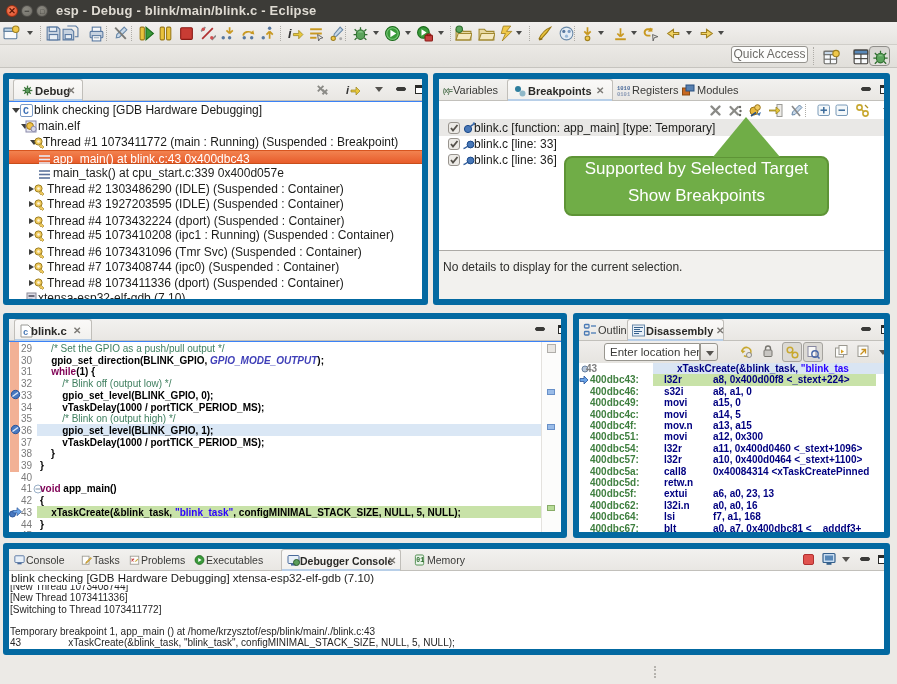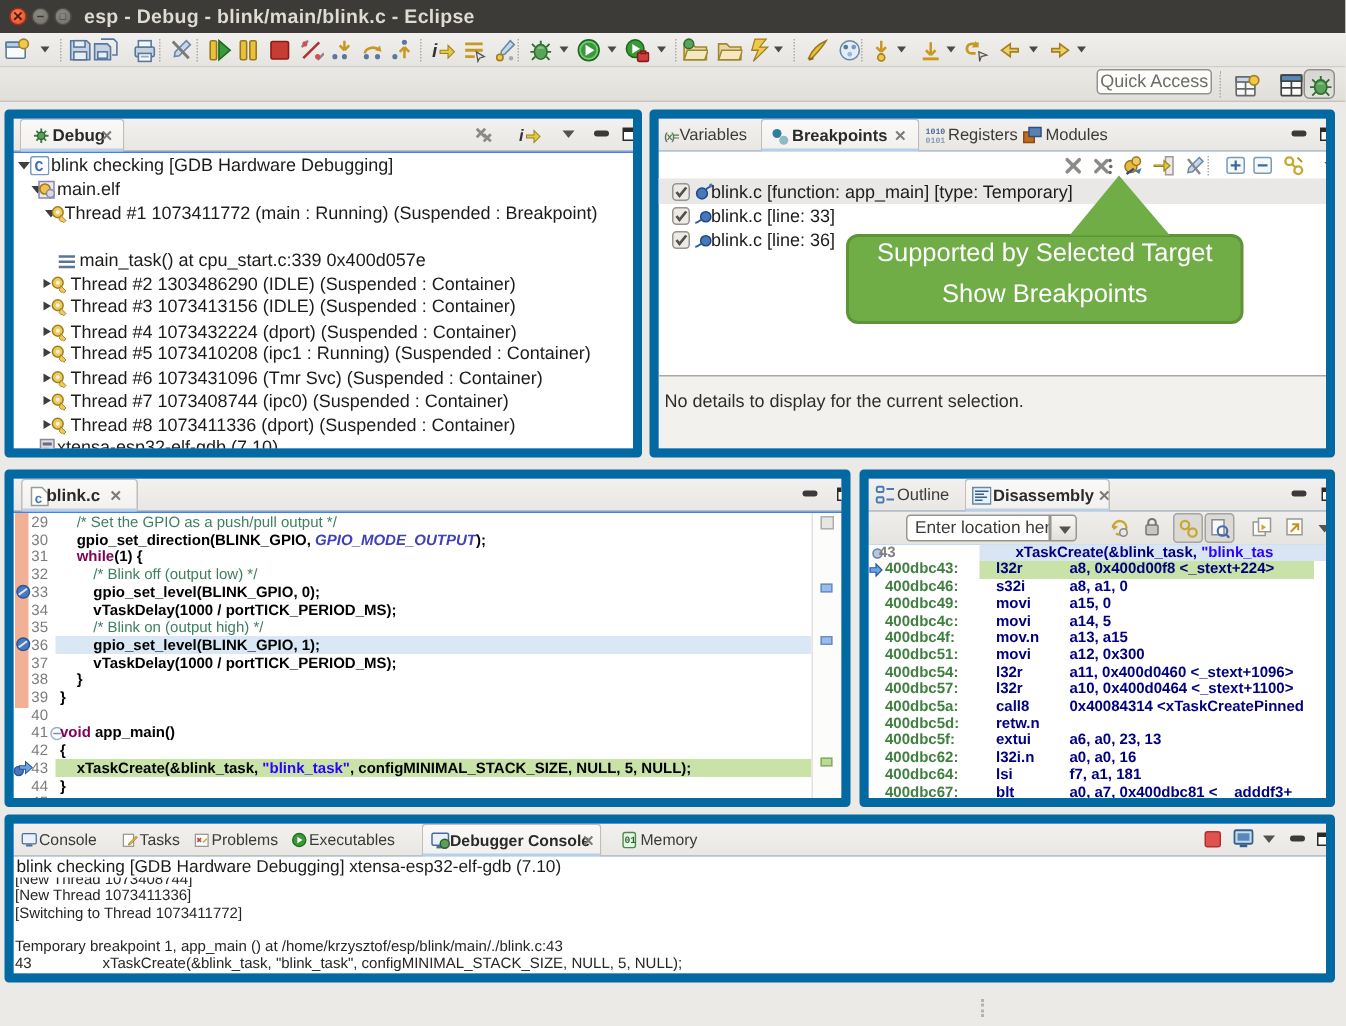--- a/index.html
+++ b/index.html
@@ -279,20 +279,30 @@
       </div>
   <div class="trow" style="top:33px">
         <div class="arrow-s" style="left:21px"></div>
    <svg class="abs" style="left:25px;top:2px" width="12" height="12" viewBox="0 0 12 12">
           <circle cx="4.5" cy="4.5" r="3.6" fill="#EFC95C" stroke="#9C7D1E"></circle>
           <circle cx="4.5" cy="4.5" r="1.3" fill="#FDF6DC"></circle>
           <path d="M6.5 6.5 L10 10 L8.5 11.5 L7.5 10.5 L7 11 L5.5 9.5 Z" fill="#EFC95C" stroke="#9C7D1E" stroke-width="0.6"></path>
         </svg>
    <span class="abs" style="left:34px">Thread #1 1073411772 (main : Running) (Suspended : Breakpoint)</span>
       </div>
+  <div class="trow" style="top:48px;height:14px;background:linear-gradient(#F2824F,#E85C2B);border-top:1px solid #D7551F;border-bottom:1px solid #C74E1A;color:#fff">
+   <svg class="abs" style="left:30px;top:3px" width="11" height="11" viewBox="0 0 11 11">
+          <g stroke="#E8EAF4" stroke-width="1.6">
+            <line x1="0" y1="2" x2="11" y2="2"></line>
+            <line x1="0" y1="5.5" x2="11" y2="5.5"></line>
+            <line x1="0" y1="9" x2="11" y2="9"></line>
+          </g>
+        </svg>
+   <span class="abs" style="left:44px;top:1px">app_main() at blink.c:43 0x400dbc43</span>
+      </div>
   <div class="trow" style="top:64px">
    <svg class="abs" style="left:30px;top:3px" width="11" height="11" viewBox="0 0 11 11">
           <g stroke="#5C739C" stroke-width="1.6">
             <line x1="0" y1="2" x2="11" y2="2"></line>
             <line x1="0" y1="5.5" x2="11" y2="5.5"></line>
             <line x1="0" y1="9" x2="11" y2="9"></line>
           </g>
         </svg>
    <span class="abs" style="left:44px">main_task() at cpu_start.c:339 0x400d057e</span>
       </div>
@@ -305,21 +315,21 @@
         </svg>
    <span class="abs" style="left:38px">Thread #2 1303486290 (IDLE) (Suspended : Container)</span>
       </div>
   <div class="trow" style="top:95px">
         <div class="arrow-e" style="left:20px"></div>
    <svg class="abs" style="left:25px;top:2px" width="12" height="12" viewBox="0 0 12 12">
           <circle cx="4.5" cy="4.5" r="3.6" fill="#EFC95C" stroke="#9C7D1E"></circle>
           <circle cx="4.5" cy="4.5" r="1.3" fill="#FDF6DC"></circle>
           <path d="M6.5 6.5 L10 10 L8.5 11.5 L7.5 10.5 L7 11 L5.5 9.5 Z" fill="#EFC95C" stroke="#9C7D1E" stroke-width="0.6"></path>
         </svg>
-   <span class="abs" style="left:38px">Thread #3 1073413156 (IDLE) (Suspended : Container)</span>
+   <span class="abs" style="left:38px">Thread #3 1927203595 (IDLE) (Suspended : Container)</span>
       </div>
   <div class="trow" style="top:112px">
         <div class="arrow-e" style="left:20px"></div>
    <svg class="abs" style="left:25px;top:2px" width="12" height="12" viewBox="0 0 12 12">
           <circle cx="4.5" cy="4.5" r="3.6" fill="#EFC95C" stroke="#9C7D1E"></circle>
           <circle cx="4.5" cy="4.5" r="1.3" fill="#FDF6DC"></circle>
           <path d="M6.5 6.5 L10 10 L8.5 11.5 L7.5 10.5 L7 11 L5.5 9.5 Z" fill="#EFC95C" stroke="#9C7D1E" stroke-width="0.6"></path>
         </svg>
    <span class="abs" style="left:38px">Thread #4 1073432224 (dport) (Suspended : Container)</span>
       </div>
@@ -580,21 +590,21 @@
  <div class="tabrow">
   <svg class="abs" style="left:4px;top:4px" width="14" height="14" viewBox="0 0 14 14">
         <g fill="none" stroke="#4A7AB5" stroke-width="1.3">
           <rect x="1.5" y="1.5" width="4.5" height="3.5" rx="0.8"></rect>
           <rect x="1.5" y="8.5" width="4.5" height="3.5" rx="0.8"></rect>
           <line x1="8" y1="3" x2="13" y2="3"></line>
           <line x1="8" y1="10" x2="13" y2="10"></line>
         </g>
       </svg>
   <span class="abs" style="left:19px;top:5px;font-size:11px;color:#3a3a38">Outline</span>
-  <div class="tab active" style="left:64px;width:97px">
+  <div class="tab active" style="left:48px;width:97px">
    <svg class="abs" style="left:4px;top:4px" width="13" height="13" viewBox="0 0 13 13">
           <rect x="0.5" y="1" width="12" height="11" fill="#E8F0F8" stroke="#6888A8"></rect>
           <g stroke="#35608C" stroke-width="1">
             <line x1="2" y1="3.5" x2="11" y2="3.5"></line>
             <line x1="2" y1="5.5" x2="8" y2="5.5"></line>
             <line x1="2" y1="7.5" x2="10" y2="7.5"></line>
             <line x1="2" y1="9.5" x2="7" y2="9.5"></line>
           </g>
         </svg>
    <span class="tablabel" style="left:18px;top:5px;font-weight:bold;color:#2a2a28;font-size:11px">Disassembly</span>
@@ -708,21 +718,21 @@
         <span class="abs dm" style="left:134px">a6, a0, 23, 13</span>
       </div>
   <div class="drow" style="top:136.8px">
         <span class="abs da" style="left:11px">400dbc62:</span>
         <span class="abs dm" style="left:85px">l32i.n</span>
         <span class="abs dm" style="left:134px">a0, a0, 16</span>
       </div>
   <div class="drow" style="top:148.2px">
         <span class="abs da" style="left:11px">400dbc64:</span>
         <span class="abs dm" style="left:85px">lsi</span>
-        <span class="abs dm" style="left:134px">f7, a1, 181</span>
+        <span class="abs dm" style="left:134px">f7, a1, 168</span>
       </div>
   <div class="drow" style="top:159.6px">
         <span class="abs da" style="left:11px">400dbc67:</span>
         <span class="abs dm" style="left:85px">blt</span>
         <span class="abs dm" style="left:134px">a0, a7, 0x400dbc81 &lt;__adddf3+</span>
       </div>
   <div class="drow" style="top:171px">
         <span class="abs dm" style="left:85px">bnone</span>
         <span class="abs dm" style="left:134px">a0, a1, 0x400dbc8b &lt;__adddf3</span>
       </div>

